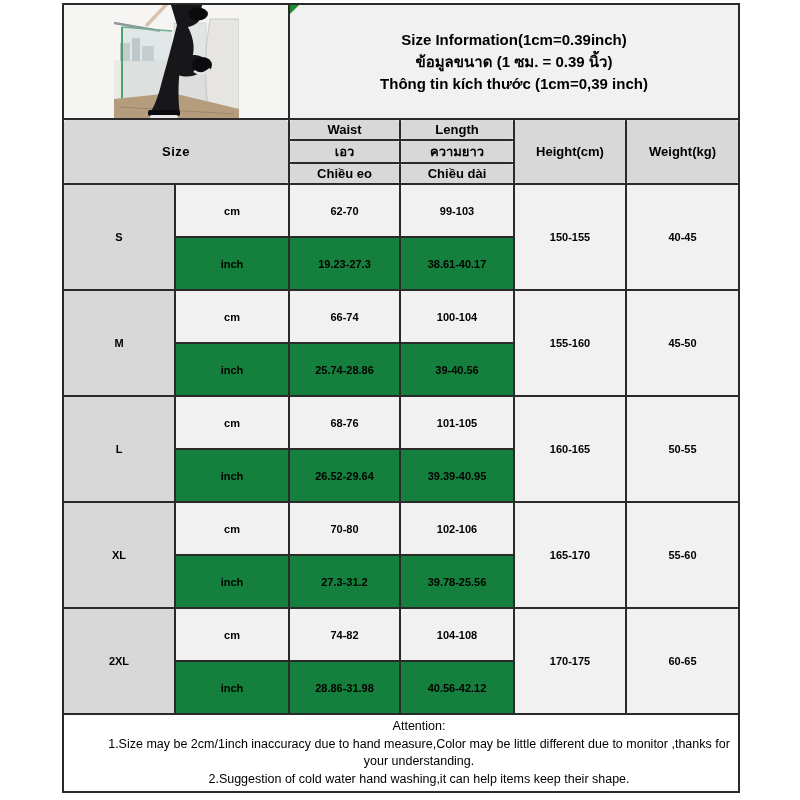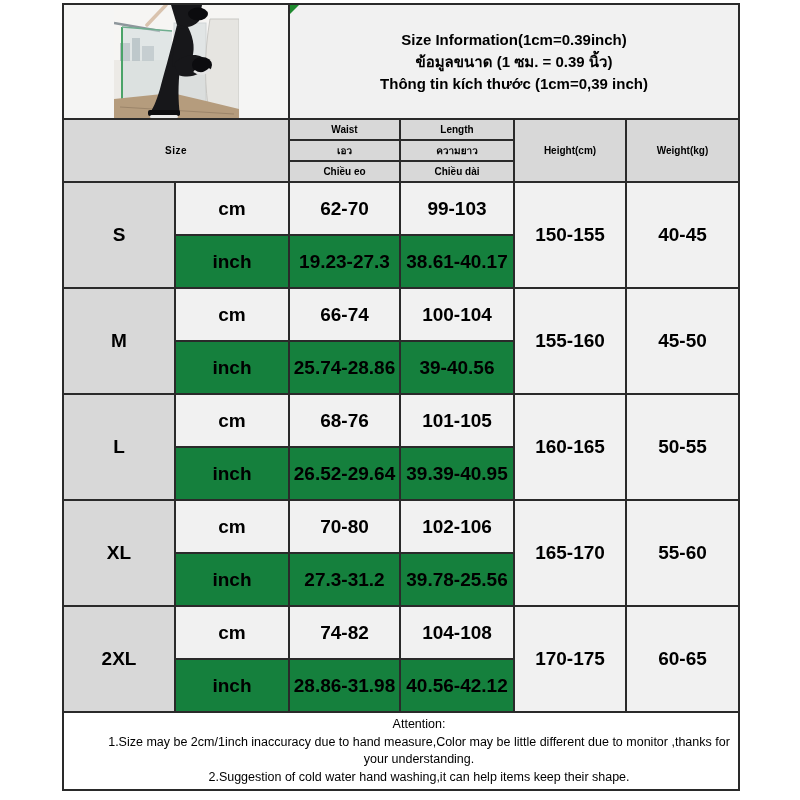--- a/index.html
+++ b/index.html
@@ -13,23 +13,23 @@
   td{
     border:2px solid #2a2a2a;text-align:center;vertical-align:middle;
     padding:0;overflow:hidden;
   }
   .gray{background:#d8d8d8;}
   .lt{background:#f1f1f1;}
   .wh{background:#15803d;}
   .img-cell{background:#f5f5f4;}
   .title-cell{background:#f1f1f1;position:relative;}
   .r-top td{height:113px;margin-top:40px;}
-  .hr td{height:19px;font-size:10px;font-weight:bold;}
+  .hr td{height:19px;font-size:13px;font-weight:bold;border-radius:6px;}
   .size-hd{font-size:26px;font-weight:bold;letter-spacing:.5px;}
-  .dr td{height:51px;font-size:19px;font-weight:bold;}
+  .dr td{height:51px;font-size:11px;font-weight:bold;}
   .attn-row td{height:76px;background:#ffffff;padding-left:36px;}
   .t1{font-size:15px;font-weight:bold;line-height:22px;}
   .title-stack{display:flex;flex-direction:column;justify-content:center;height:100%;}
   .attn{font-size:12.5px;line-height:17.5px;font-weight:normal;padding:2px 6px;}
   .corner{
     position:absolute;left:0;top:0;width:0;height:0;
     border-top:9px solid #1f8a2f;border-right:9px solid transparent;
   }
   .photo-wrap{display:flex;justify-content:center;align-items:center;height:100%;}
 </style>

